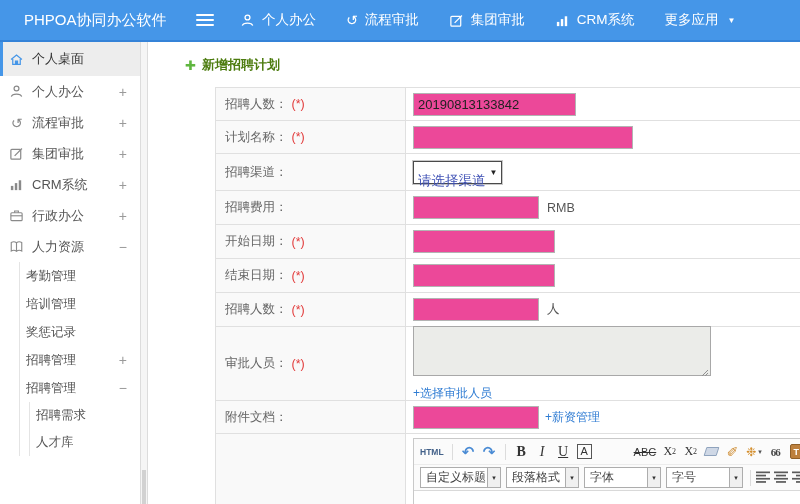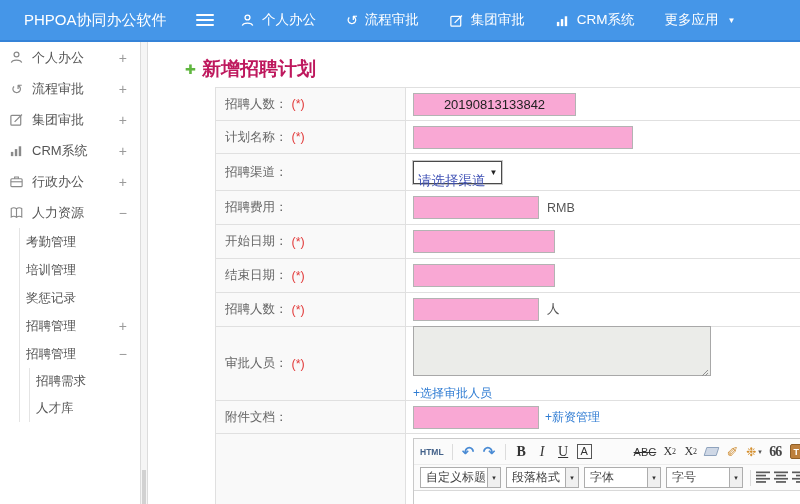--- a/index.html
+++ b/index.html
@@ -32,30 +32,30 @@
   .sub2 { margin-left:9px; border-left:1px solid #e4e4e4; }
   .sub2 .s-sub { height:27px; line-height:27px; }
   .scroll-track { position:absolute; top:42px; left:140px; width:8px; bottom:0; background:#f5f5f5;
                   border-left:1px solid #dcdcdc; border-right:1px solid #dcdcdc; cursor:pointer; }
   .thumb { position:absolute; bottom:0; left:1px; width:4px; height:34px; background:#d2d2d2; }
 
   
   .content { position:absolute; top:42px; left:148px; right:0; bottom:0; background:#fff; overflow:hidden; }
   .page-title { display:flex; align-items:center; gap:6px; position:absolute; top:14px; left:37px; }
   .pt-ico { color:#5fb63f; font-size:13px; font-weight:bold; text-shadow:0 0 1px #e9f6e0; }
-  .pt-text { color:#be185d; font-size:19px; font-weight:bold; }
+  .pt-text { color:#4d7c0f; font-size:13px; font-weight:bold; }
 
   .form-table { position:absolute; left:67px; top:45px; width:590px; border:1px solid #e0e0e0; border-bottom:none; background:#fff; }
   .frow { display:flex; border-bottom:1px solid #e0e0e0; }
   .h33{height:33px;} .h34{height:34px;} .h37{height:37px;} .h74{height:74px;} .hEd{height:130px;}
   .fl { width:190px; flex:none; background:#f9f9f9; border-right:1px solid #e0e0e0;
         display:flex; align-items:center; gap:4px; padding-left:9px; font-size:12.5px; color:#666; }
   .req { color:#e23b3b; }
   .fv { flex:1; display:flex; align-items:center; padding-left:7px; background:#fff; min-width:0; }
-  .txt { height:23px; border:1px solid #b3b3b3; font-size:13px; padding:0 4px; color:#222; font-family:inherit; background:#f9a8d4; outline:none;text-align:center; }
+  .txt { height:23px; border:1px solid #b3b3b3; font-size:13px; padding:0 4px; color:#222; font-family:inherit; background:#ec4899; outline:none; }
   .w163{width:163px;} .w220{width:220px;} .w126{width:126px;} .w142{width:142px;}
   .unit { margin-left:8px; color:#555; font-size:12.5px; }
   .flink { color:#2f7cd3; font-size:12px; text-decoration:none; cursor:pointer; white-space:nowrap; }
   .sel { display:flex; align-items:center; height:23px; border:1px solid #4a4a4a; box-shadow:0 0 0 1px #c9c9c9;
          padding:0 4px; gap:4px; background:#fff; cursor:pointer; }
   .sel-text { color:#3f51b5; font-size:13.5px;margin-top:17px; }
   .sel-caret { font-size:8px; color:#222; }
   .fv-col { flex-direction:column; align-items:flex-start; justify-content:center; gap:5px; }
   .ta-wrap { position:relative; }
   .ta { width:298px; height:50px; background:#ebece9; border:1px solid #a8a8a8; resize:none; outline:none; font-family:inherit; }
@@ -75,21 +75,21 @@
   .undo,.redo { color:#4a8bd4; font-size:15px; font-weight:bold; }
   .serif { font-family:"Liberation Serif","DejaVu Serif",serif; font-size:14px; }
   .bold{font-weight:bold;} .ital{font-style:italic;} .undl{text-decoration:underline;}
   .boxa { border:1px solid #555; font-size:11px; height:15px; min-width:15px; line-height:13px; }
   .strike { font-size:11px; text-decoration:line-through;margin-left:36px; }
   .supsub { font-family:"Liberation Serif","DejaVu Serif",serif; font-size:12px; }
   .supsub sup,.supsub sub { font-size:8px; }
   .eraser-shape { width:13px; height:9px; background:#cfd8e6; border:1px solid #8fa3bd; transform:skewX(-18deg); border-radius:1px; }
   .brush { color:#cd8a2f; font-size:14px; }
   .magic { color:#d49031; font-size:12px; }
-  .quote { font-family:"Liberation Serif",serif; font-weight:bold; font-size:14px; color:#444; letter-spacing:-1px; }
+  .quote { font-family:"Liberation Serif",serif; font-weight:bold; font-size:11px; color:#444; letter-spacing:-1px; }
   .clip { width:13px; height:15px; background:#bd803d; border:1px solid #8f5f28; border-radius:2px;
           color:#fff; font-size:9px; font-weight:bold; display:flex; align-items:center; justify-content:center; }
   .acolor { font-family:"Liberation Serif",serif; font-size:14px; }
   .carets { font-size:7px; color:#555; margin-left:2px; }
   .dd { display:flex; height:21px; border:1px solid #adadad; background:#fff; margin-right:2px; flex:none; cursor:pointer; }
   .ddtext { padding:0 5px; font-size:12px; color:#444; line-height:19px; white-space:nowrap; overflow:hidden; }
   .ddcaret { width:13px; border-left:1px solid #adadad; background:#f0f0f0; display:flex; align-items:center; justify-content:center; font-size:7px; color:#333; flex:none; }
   .wdd1{width:66px;} .wdd2{width:58px;} .wdd3{width:62px;} .wdd4{width:62px;}
   .alico { width:15px; height:13px; flex:none; cursor:pointer; }
   .edit-area { height:76px; background:#fff; }
@@ -134,20 +134,28 @@
         <span>CRM系统</span>
       </a>
       <a class="nav-item">
         <span>更多应用</span>
         <span class="nav-caret">▼</span>
       </a>
     </nav>
   </header>
 
   <aside class="sidebar">
+    <div class="s-item active">
+      <svg class="s-ico" viewBox="0 0 16 16" fill="none" stroke="#4596e8" stroke-width="1.3">
+          <path d="M2.2 8 8 3.2 13.8 8"></path>
+          <path d="M4 7.4V13.2h8V7.4"></path>
+          <path d="M6.9 13.2V9.8h2.2v3.4" fill="#4596e8"></path>
+        </svg>
+      <span>个人桌面</span>
+    </div>
     <div class="s-item">
       <svg class="s-ico" viewBox="0 0 16 16" fill="none" stroke="#8a8a8a" stroke-width="1.3">
           <circle cx="8" cy="4.8" r="2.6"></circle>
           <path d="M2.5 13.5c.9-3.6 10.1-3.6 11 0"></path>
         </svg>
       <span>个人办公</span>
       <span class="s-exp">+</span>
     </div>
     <div class="s-item">
       <span class="s-glyph">↺</span>

